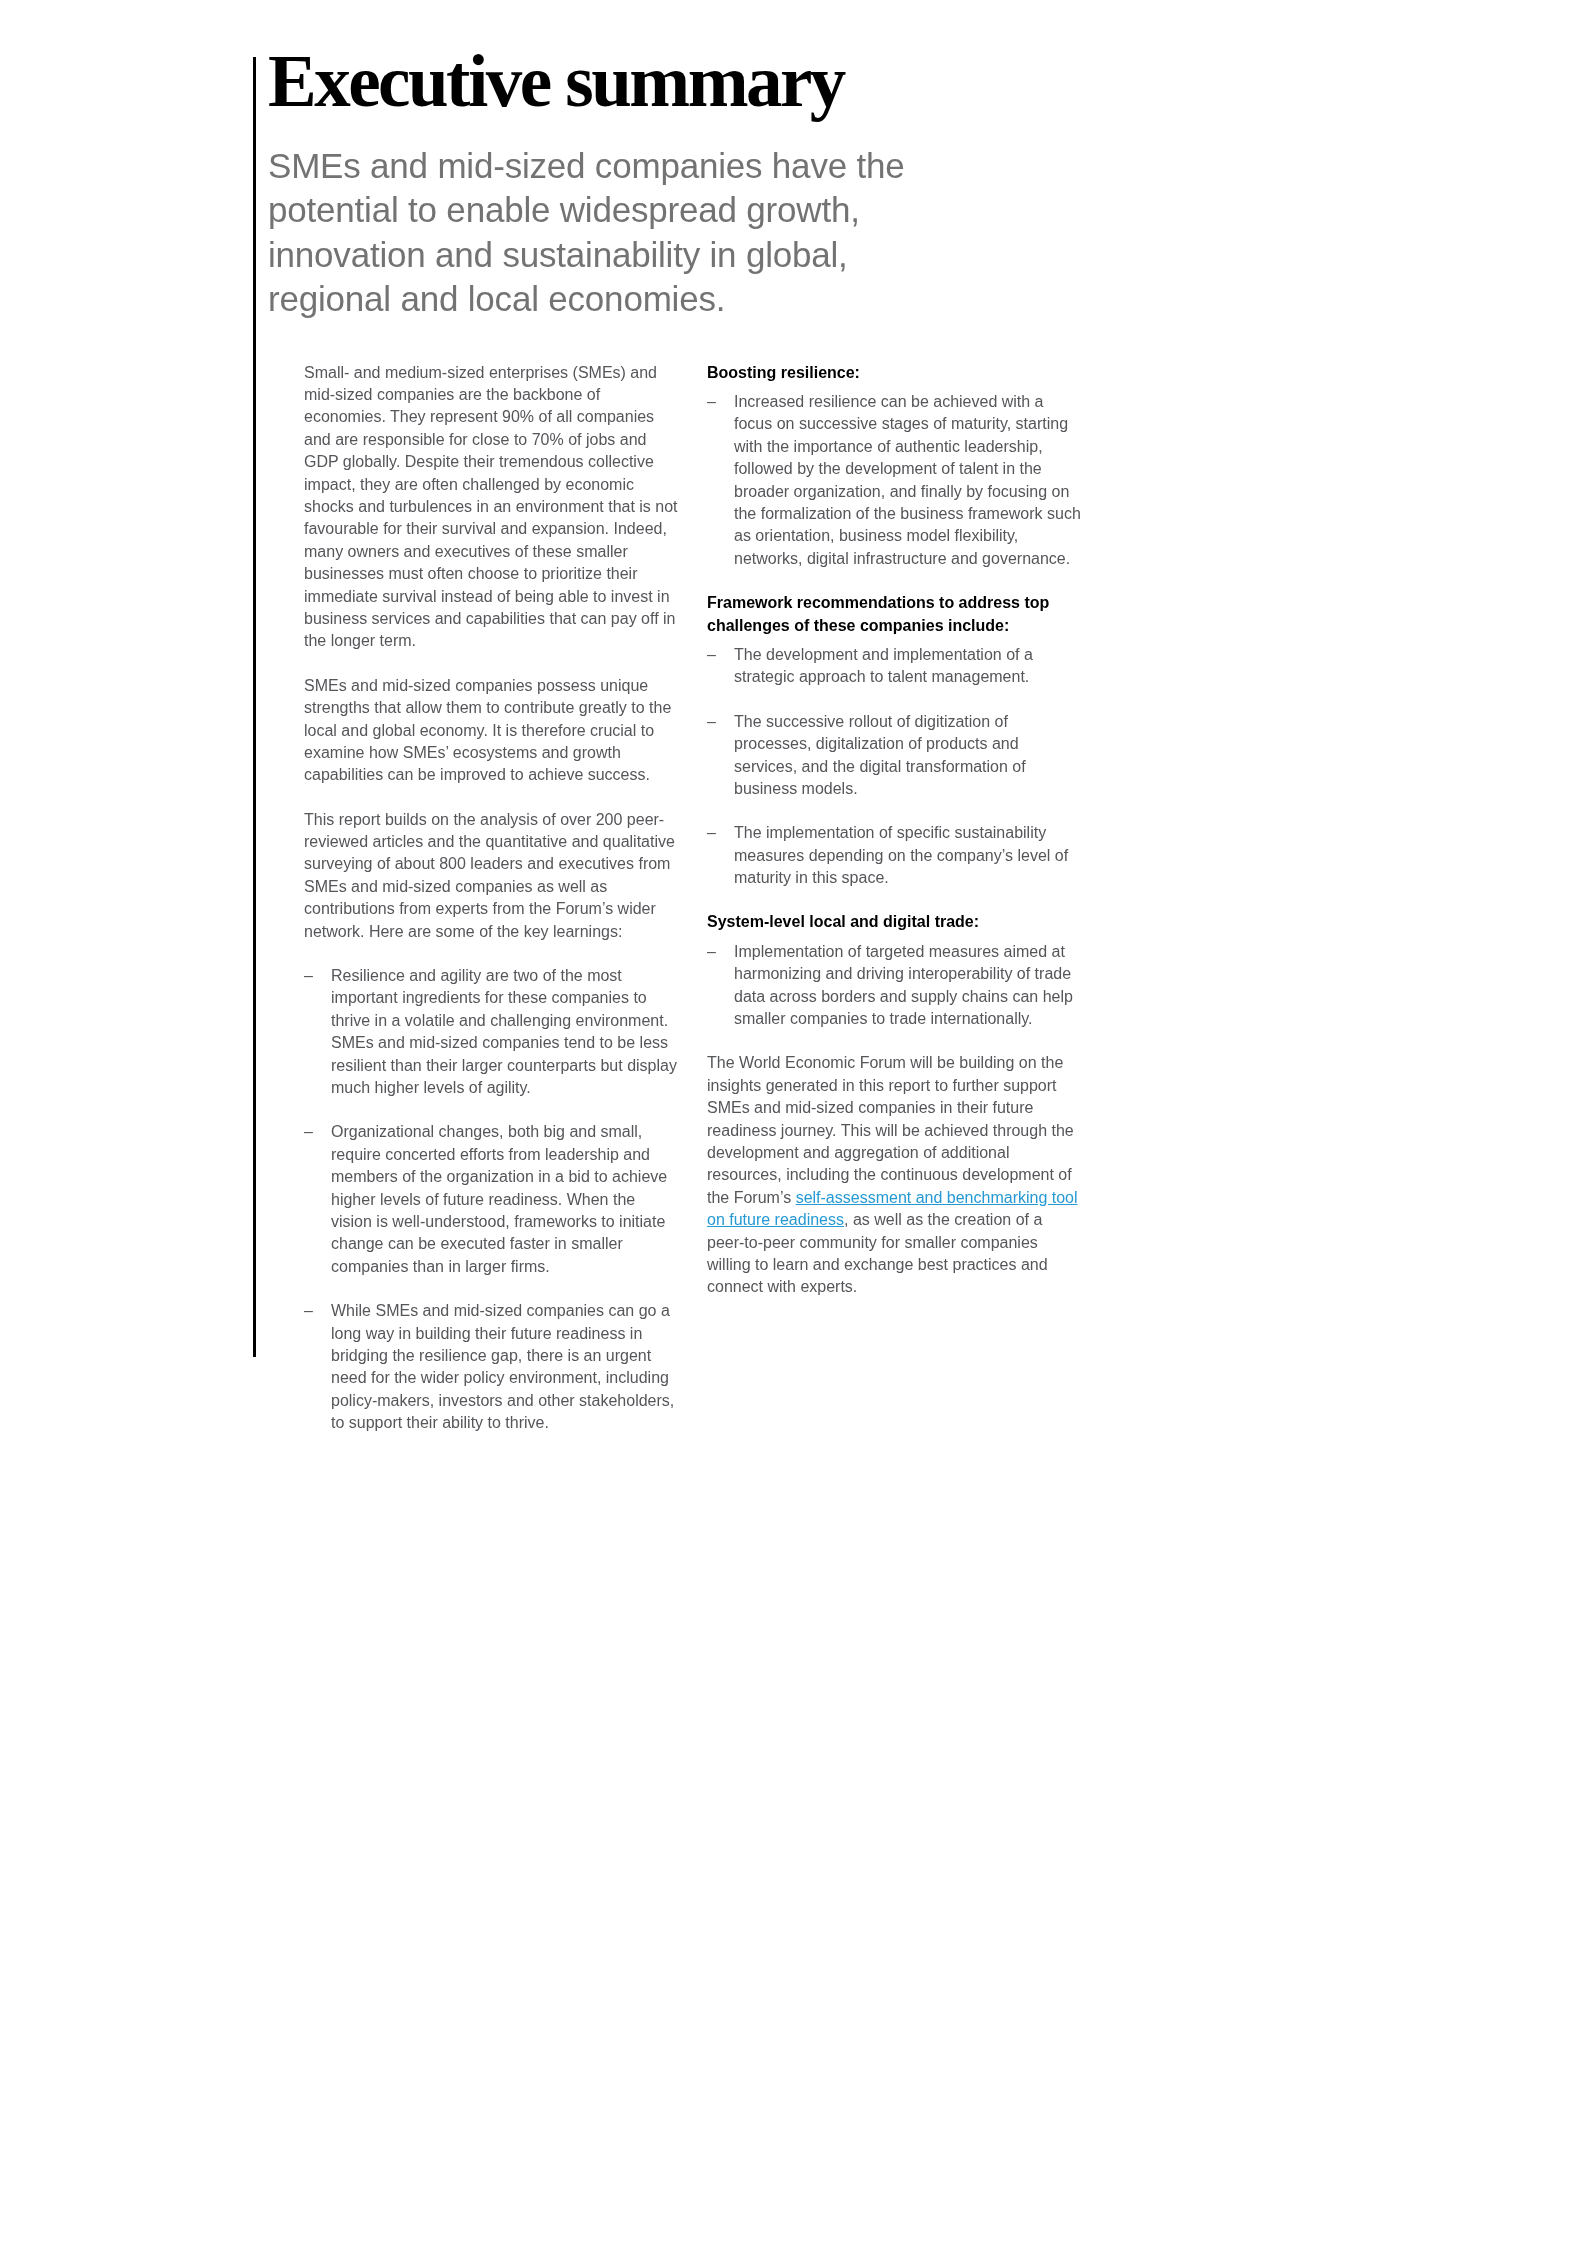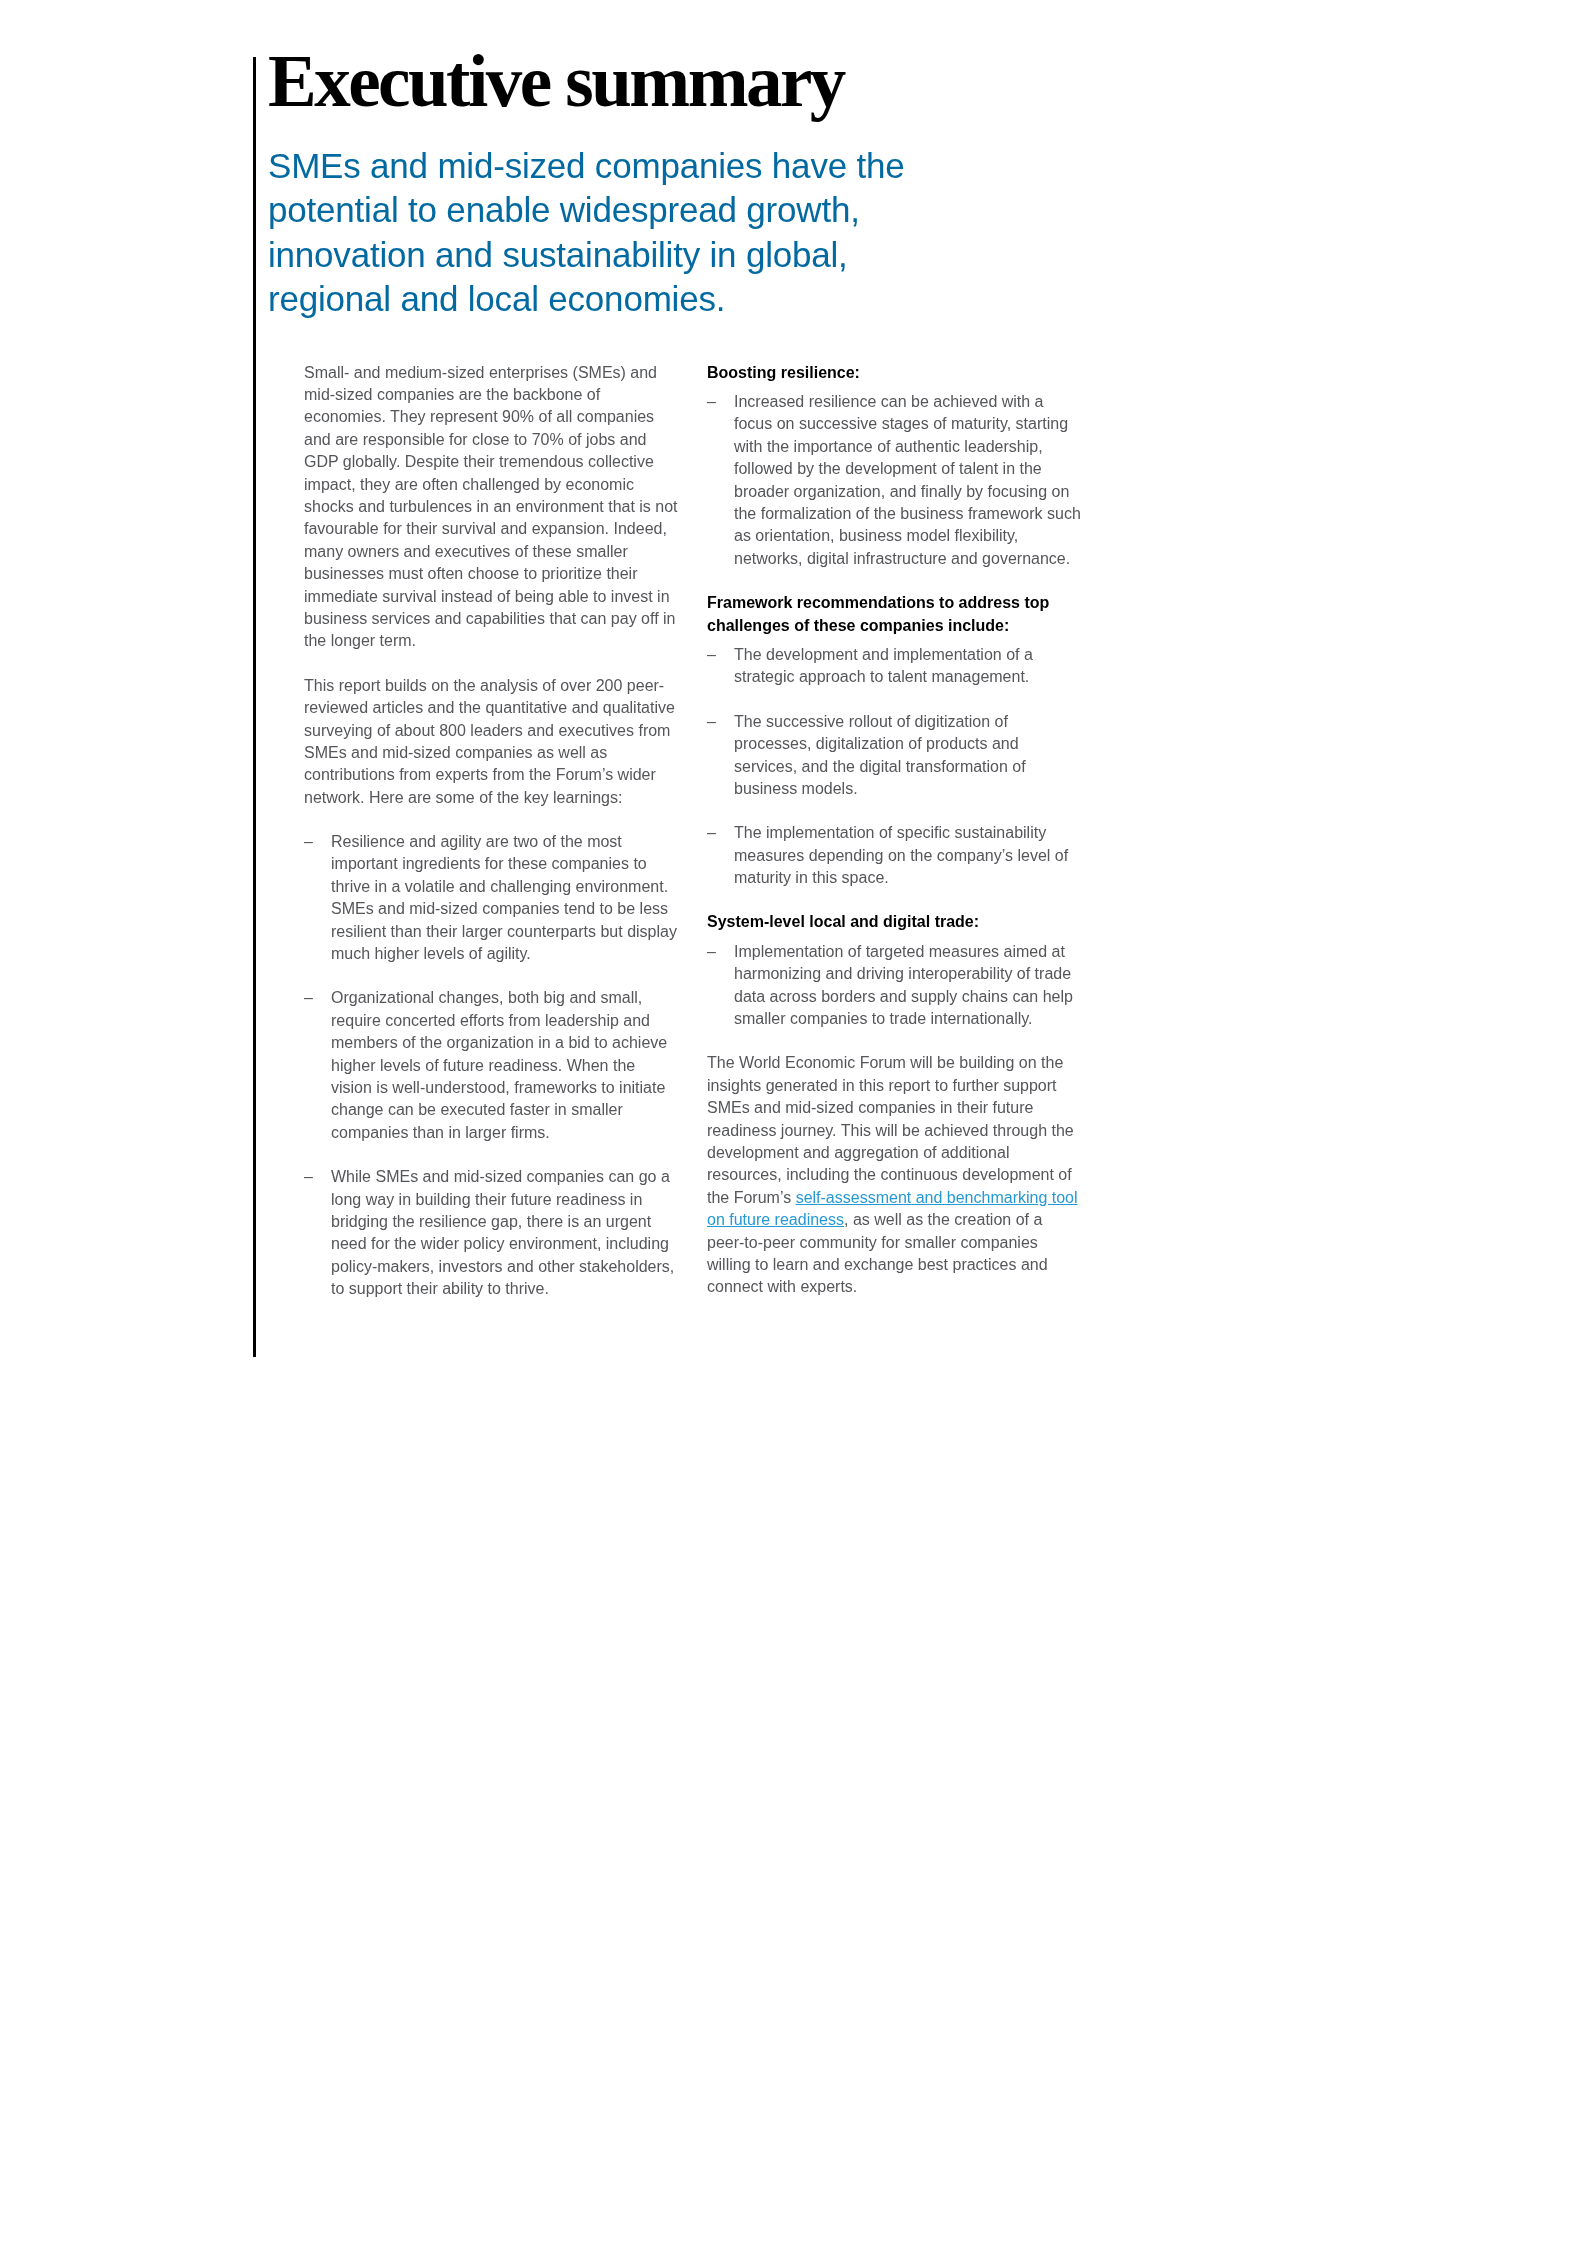--- a/index.html
+++ b/index.html
@@ -36,21 +36,21 @@
     line-height: 1.04;
     color: #000000;
     font-family: Liberation Serif, serif;
   }
   .standfirst {
     margin-top: 24px;
     width: 700px;
     font-size: 35px;
     line-height: 1.27;
     letter-spacing: -0.2px;
-    color: #0369a1;
+    color: #737373;
     font-weight: 400;
   }
   .columns {
     display: flex;
     gap: 28px;
     margin-top: 40px;
     font-size: 16px;
     line-height: 1.4;
     color: #55565A;
   }
@@ -104,20 +104,21 @@
   <div class="content">
 
     <h1 class="page-title">Executive summary</h1>
 
     <div class="standfirst">SMEs and mid-sized companies have the potential to enable widespread growth, innovation and sustainability in global, regional and local economies.</div>
 
     <div class="columns">
 
       <div class="col-left">
         <p class="body-p">Small- and medium-sized enterprises (SMEs) and mid-sized companies are the backbone of economies. They represent 90% of all companies and are responsible for close to 70% of jobs and GDP globally. Despite their tremendous collective impact, they are often challenged by economic shocks and turbulences in an environment that is not favourable for their survival and expansion. Indeed, many owners and executives of these smaller businesses must often choose to prioritize their immediate survival instead of being able to invest in business services and capabilities that can pay off in the longer term.</p>
+        <p class="body-p">SMEs and mid-sized companies possess unique strengths that allow them to contribute greatly to the local and global economy. It is therefore crucial to examine how SMEs’ ecosystems and growth capabilities can be improved to achieve success.</p>
         <p class="body-p">This report builds on the analysis of over 200 peer-reviewed articles and the quantitative and qualitative surveying of about 800 leaders and executives from SMEs and mid-sized companies as well as contributions from experts from the Forum’s wider network. Here are some of the key learnings:</p>
 
         <div class="bullet-item">
           <span class="dash">–</span>
           <span class="bullet-text">Resilience and agility are two of the most important ingredients for these companies to thrive in a volatile and challenging environment. SMEs and mid-sized companies tend to be less resilient than their larger counterparts but display much higher levels of agility.</span>
         </div>
         <div class="bullet-item">
           <span class="dash">–</span>
           <span class="bullet-text">Organizational changes, both big and small, require concerted efforts from leadership and members of the organization in a bid to achieve higher levels of future readiness. When the vision is well-understood, frameworks to initiate change can be executed faster in smaller companies than in larger firms.</span>
         </div>

